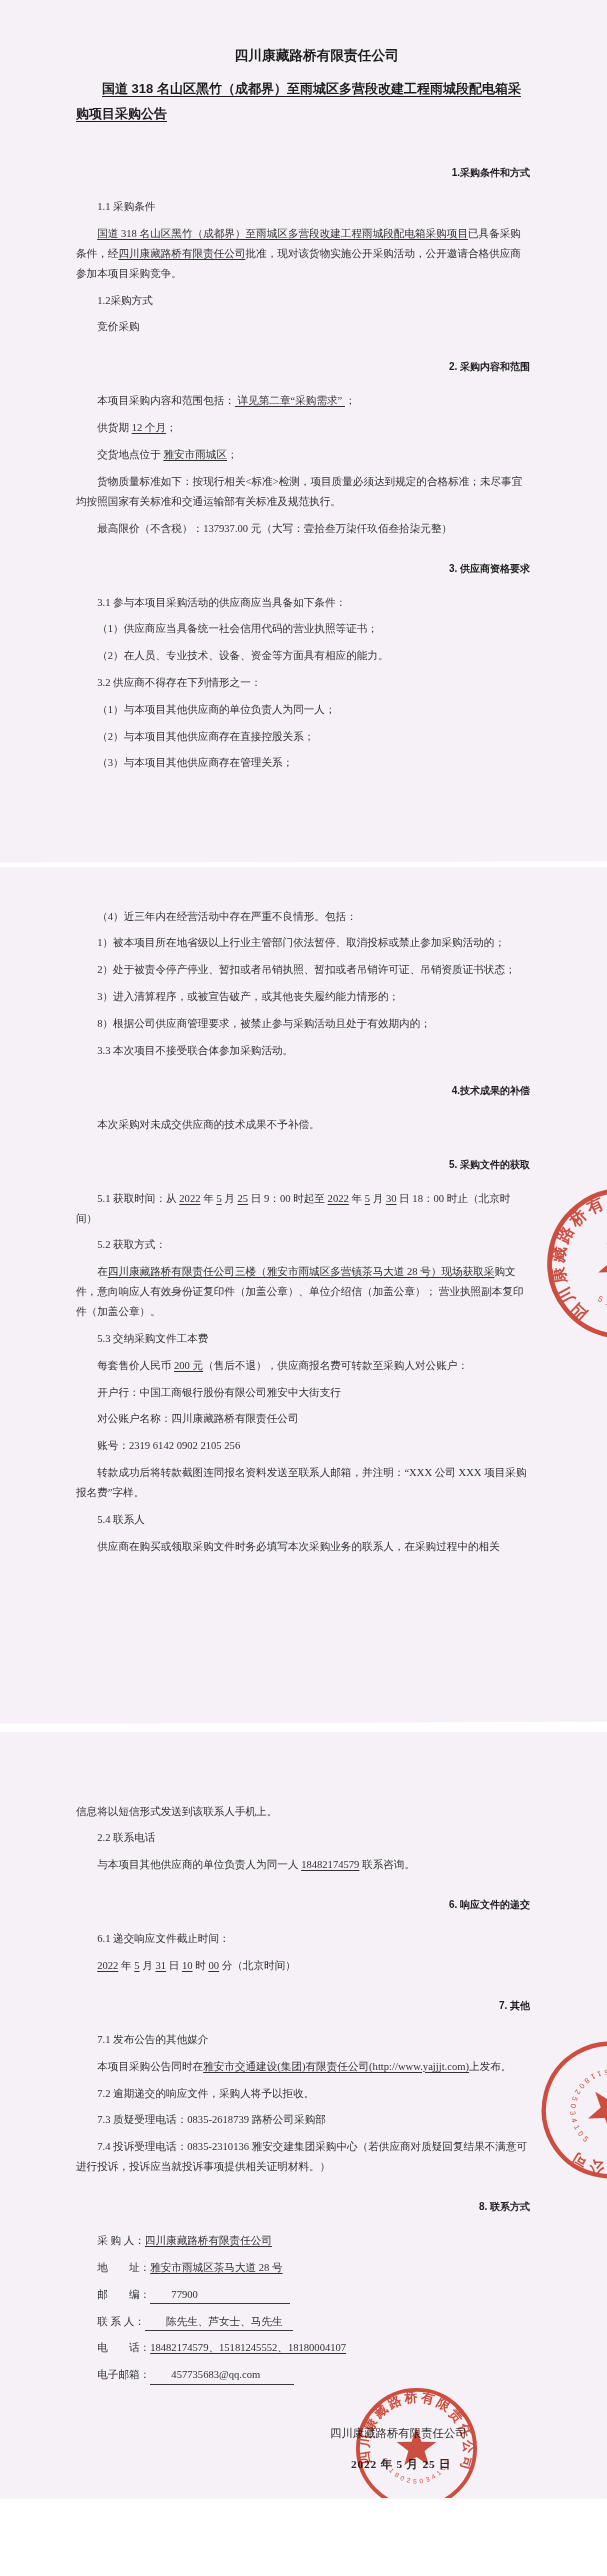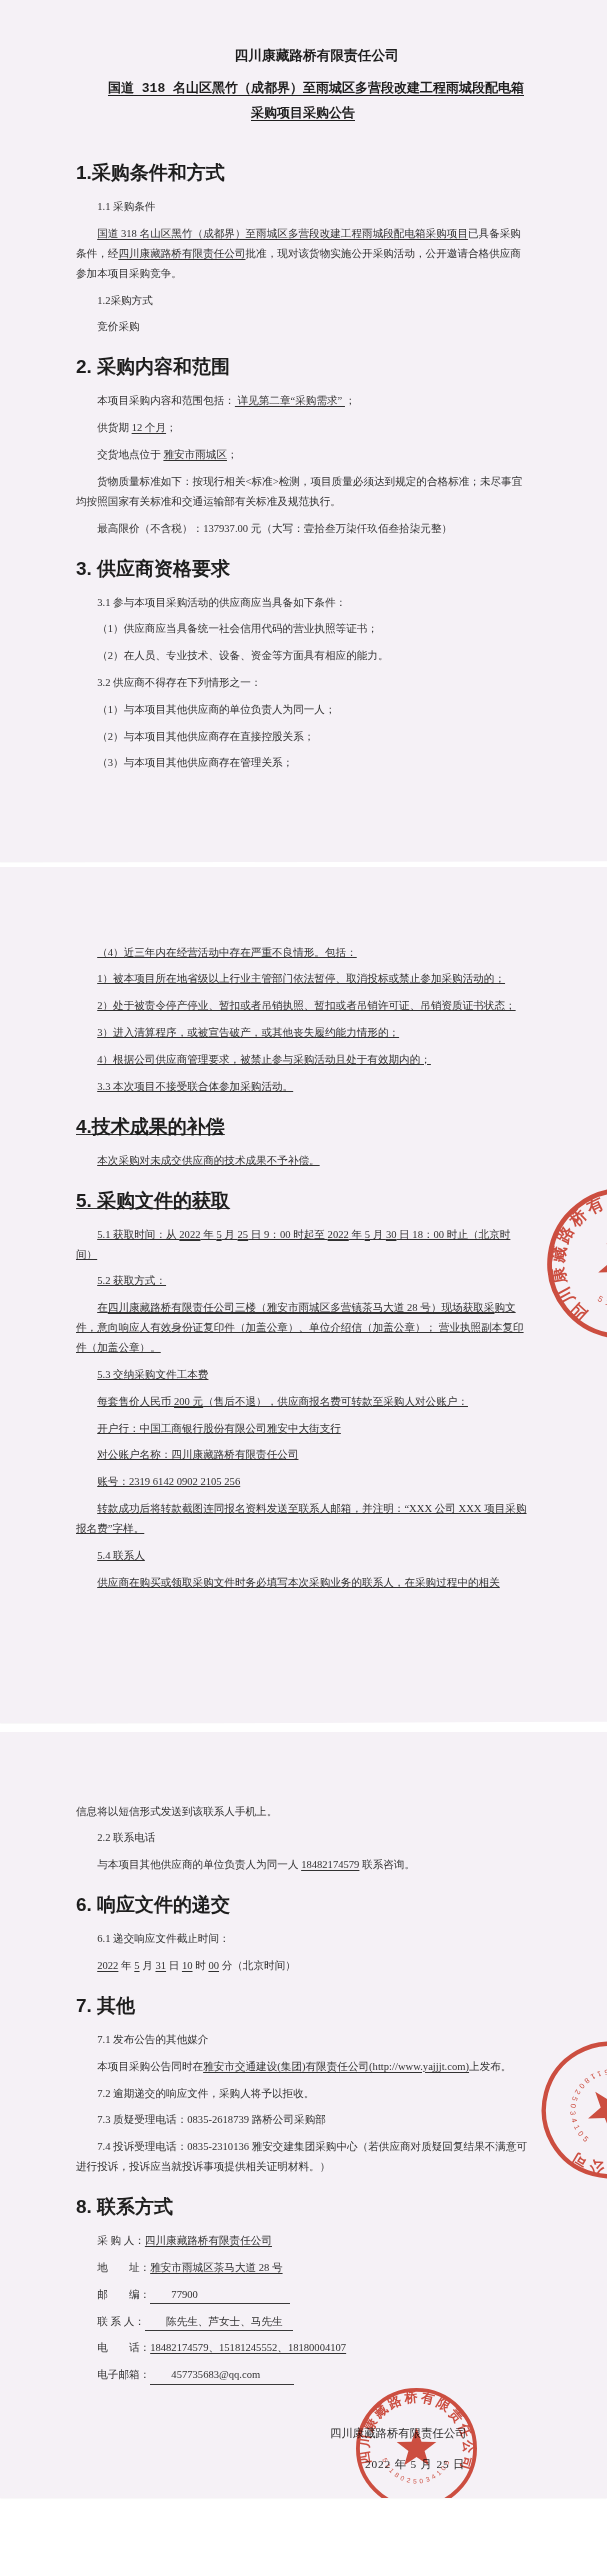--- a/index.html
+++ b/index.html
@@ -20,50 +20,50 @@
   .page-inner{
     padding:0 77px 0 76px;
   }
   #page1{height:862px;}
   #page2{height:856px;}
   #page3{height:766px;}
   .page-gap{background:#ffffff;}
   #gap1{height:4.6px;transform:skewY(-0.15deg);}
   #gap2{height:9px;transform:skewY(-0.25deg);}
   #page1 .page-inner{padding-top:44px;}
-  #page2 .page-inner{padding-top:76px;text-decoration:underline;}
+  #page2 .page-inner{padding-top:40px;}
   #page3 .page-inner{padding-top:70px;}
 
   .blk{margin:0 0 6.8px 0;line-height:20px;font-size:10.6px;}
   p.blk{text-indent:2em;}
   p.pn{text-indent:0;}
   h2.h1{
     font-family:"Liberation Sans","DejaVu Sans",sans-serif;
-    font-size:19px;font-weight:bold;color:#1e1e1e;
-    line-height:23px;margin:18px 0 13px 0;text-indent:0;
+    font-size:10px;font-weight:bold;color:#1e1e1e;
+    line-height:23px;margin:18px 0 13px 0;text-indent:0;text-align:right;
   }
   .title{
     font-family:"Liberation Sans","DejaVu Sans",sans-serif;
     text-align:center;font-weight:bold;font-size:13.7px;color:#1e1e1e;
     line-height:23px;margin:0 0 9px 0;text-indent:0;
   }
   .subtitle{
-    font-family:Liberation Mono, monospace;
-    text-align:center;font-weight:bold;font-size:13px;color:#1e1e1e;
+    font-family:Liberation Sans, sans-serif;
+    text-align:left;font-weight:bold;font-size:13px;color:#1e1e1e;
     line-height:25px;margin:0 auto 35px auto;max-width:455px;text-indent:0;
     text-decoration:underline;text-underline-offset:3px;
   }
   .u{text-decoration:underline;text-underline-offset:2.3px;}
   .uw{display:inline-block;text-decoration:none;border-bottom:0.8px solid #3a3a3a;line-height:16.7px;}
 
   .signature{
     position:absolute;left:330px;top:694px;z-index:1;
     font-size:11.4px;color:#2d2d2d;line-height:15px;
   }
-  .signature .date{margin-top:16.7px;margin-left:35px;letter-spacing:0.8px;}
+  .signature .date{margin-top:16.7px;margin-left:21px;letter-spacing:0.8px;font-weight:bold;}
 
   .stamp{position:absolute;z-index:3;opacity:0.88;mix-blend-mode:multiply;}
   #stamp-main{left:351px;top:651px;}
   #stamp-edge-p2{right:-97px;top:315px;transform:rotate(-38deg);}
   #stamp-edge-p3{right:-77px;top:304px;transform:rotate(105deg);}
 </style>
 </head>
 <body>
 
 <svg width="0" height="0" style="position:absolute" aria-hidden="true">
@@ -112,21 +112,21 @@
   </div>
 
   <div class="page-gap" id="gap1"></div>
 
   <div class="page" id="page2">
     <div class="page-inner">
         <p class="blk p"><span>（4）近三年内在经营活动中存在严重不良情形。包括：</span></p>
         <p class="blk p"><span>1）被本项目所在地省级以上行业主管部门依法暂停、取消投标或禁止参加采购活动的；</span></p>
         <p class="blk p"><span>2）处于被责令停产停业、暂扣或者吊销执照、暂扣或者吊销许可证、吊销资质证书状态；</span></p>
         <p class="blk p"><span>3）进入清算程序，或被宣告破产，或其他丧失履约能力情形的；</span></p>
-        <p class="blk p"><span>4）根据公司供应商管理要求，被禁止参与采购活动且处于有效期内的；</span></p>
+        <p class="blk p"><span>8）根据公司供应商管理要求，被禁止参与采购活动且处于有效期内的；</span></p>
         <p class="blk p"><span>3.3 本次项目不接受联合体参加采购活动。</span></p>
         <h2 class="blk h1"><span>4.技术成果的补偿</span></h2>
         <p class="blk p"><span>本次采购对未成交供应商的技术成果不予补偿。</span></p>
         <h2 class="blk h1"><span>5. 采购文件的获取</span></h2>
         <p class="blk p"><span>5.1 获取时间：从 </span><span class="u">2022</span><span> 年 </span><span class="u">5</span><span> 月 </span><span class="u">25</span><span> 日 9：00 时起至 </span><span class="u">2022</span><span> 年 </span><span class="u">5</span><span> 月 </span><span class="u">30</span><span> 日 18：00 时止（北京时间）</span></p>
         <p class="blk p"><span>5.2 获取方式：</span></p>
         <p class="blk p"><span>在</span><span class="u">四川康藏路桥有限责任公司三楼（雅安市雨城区多营镇茶马大道 28 号）现场获取采</span><span>购文件，意向响应人有效身份证复印件（加盖公章）、单位介绍信（加盖公章）； 营业执照副本复印件（加盖公章）。</span></p>
         <p class="blk p"><span>5.3 交纳采购文件工本费</span></p>
         <p class="blk p"><span>每套售价人民币 </span><span class="u">200 元</span><span>（售后不退），供应商报名费可转款至采购人对公账户：</span></p>
         <p class="blk p"><span>开户行：中国工商银行股份有限公司雅安中大街支行</span></p>

